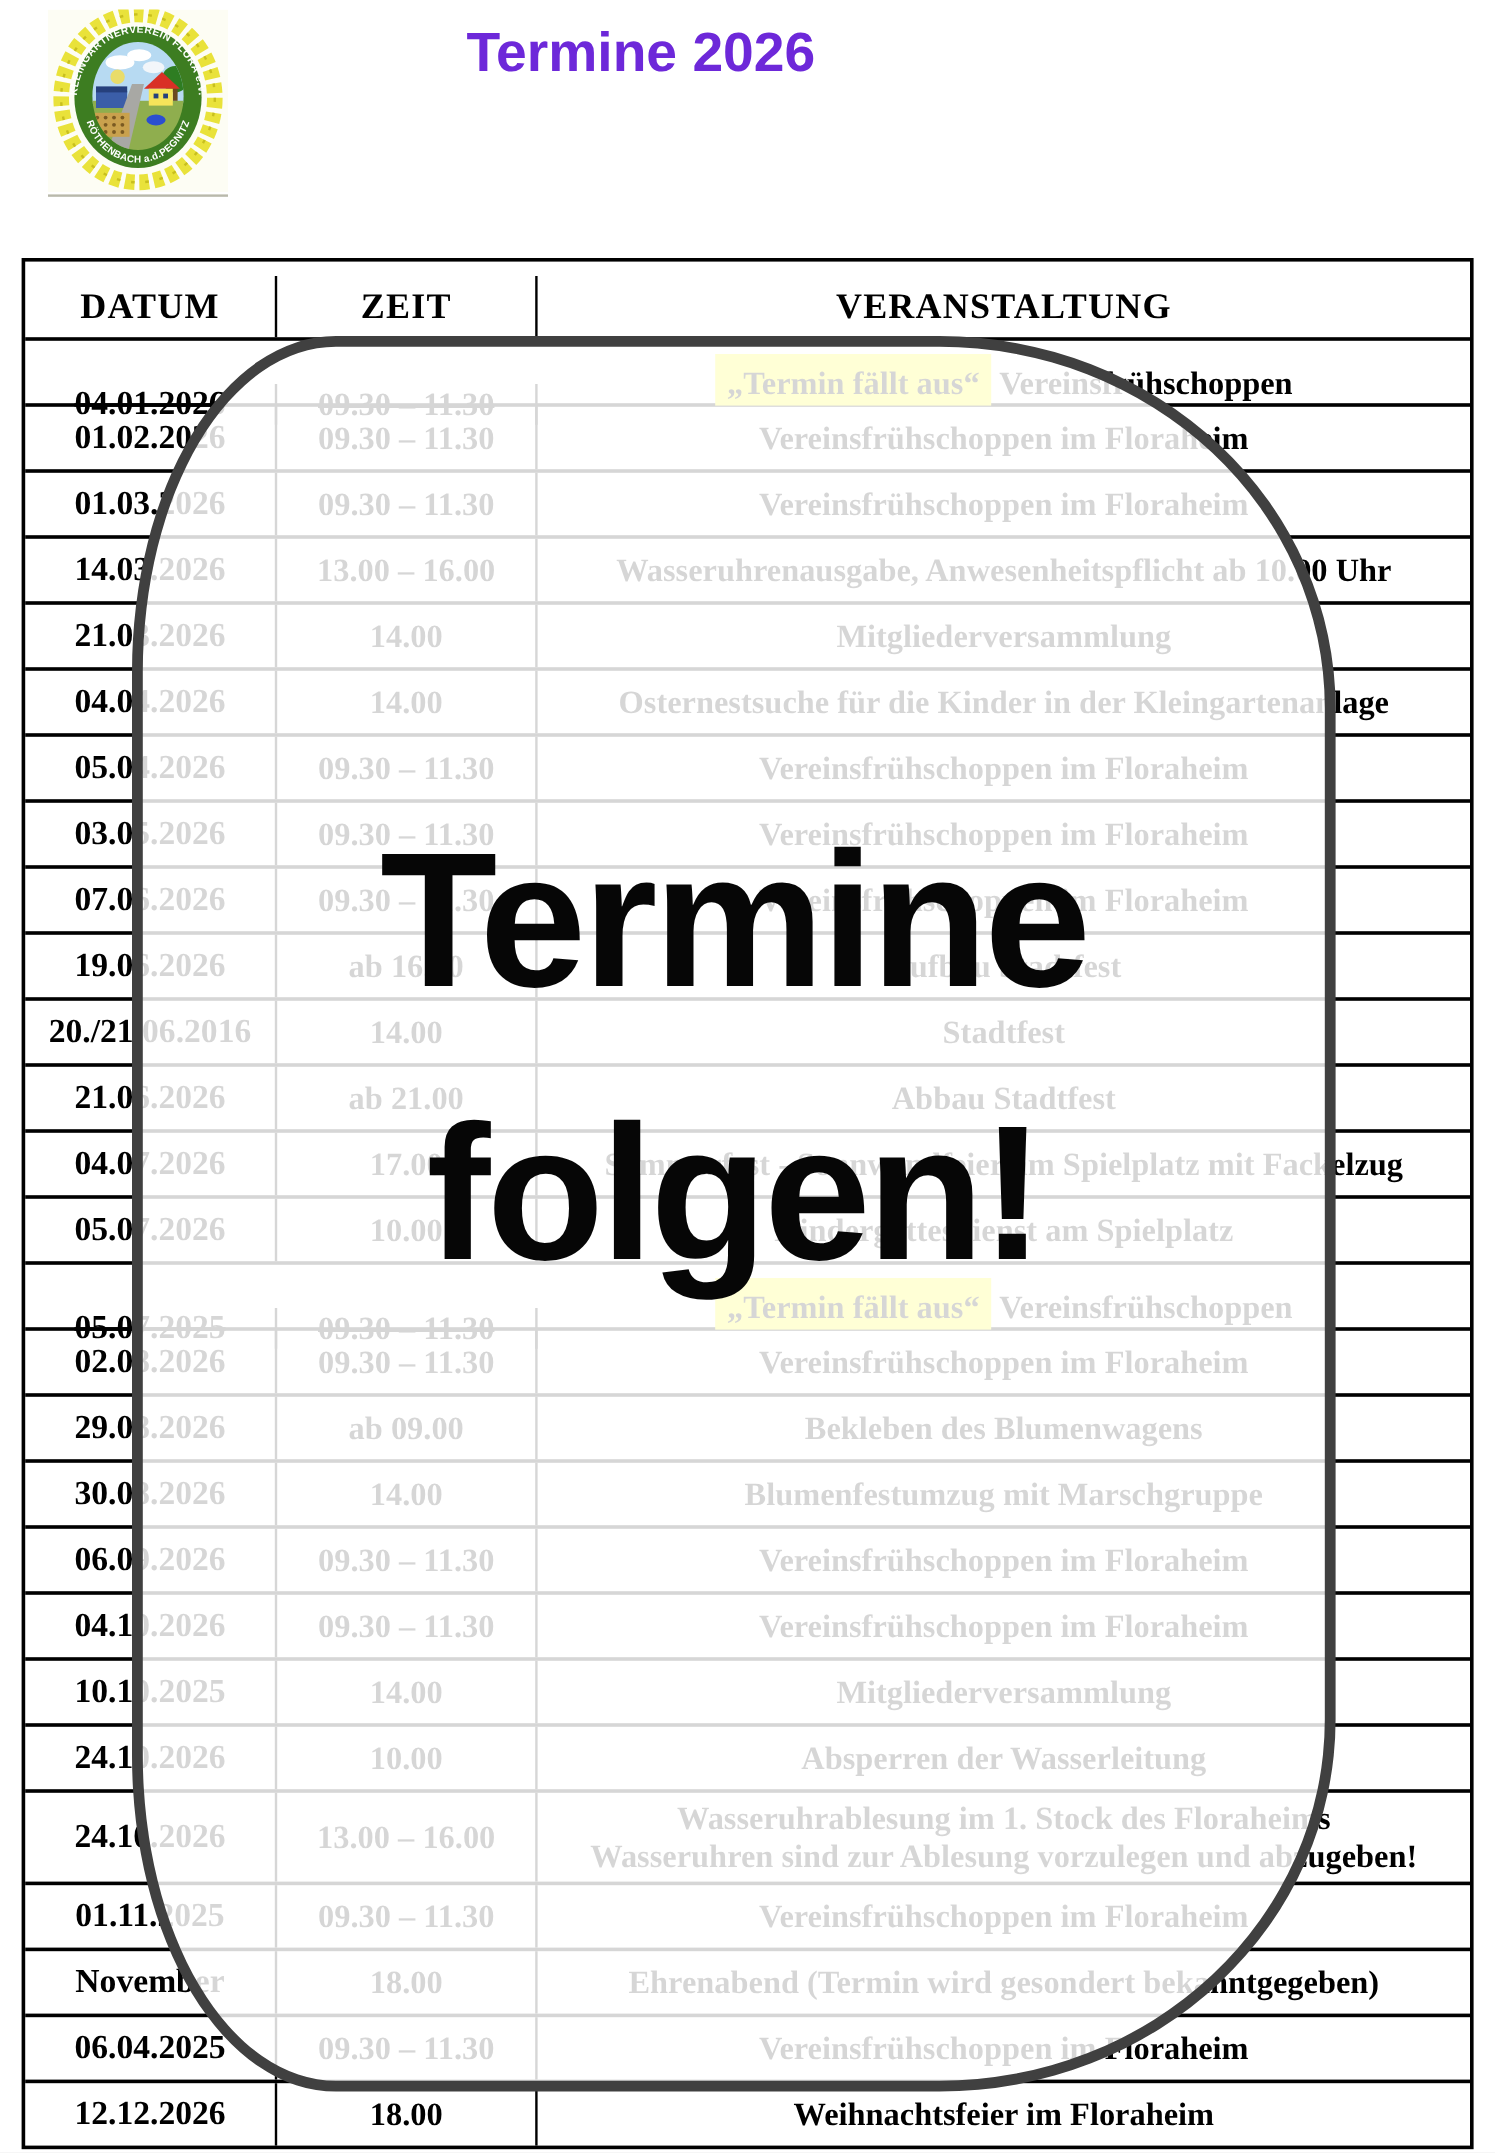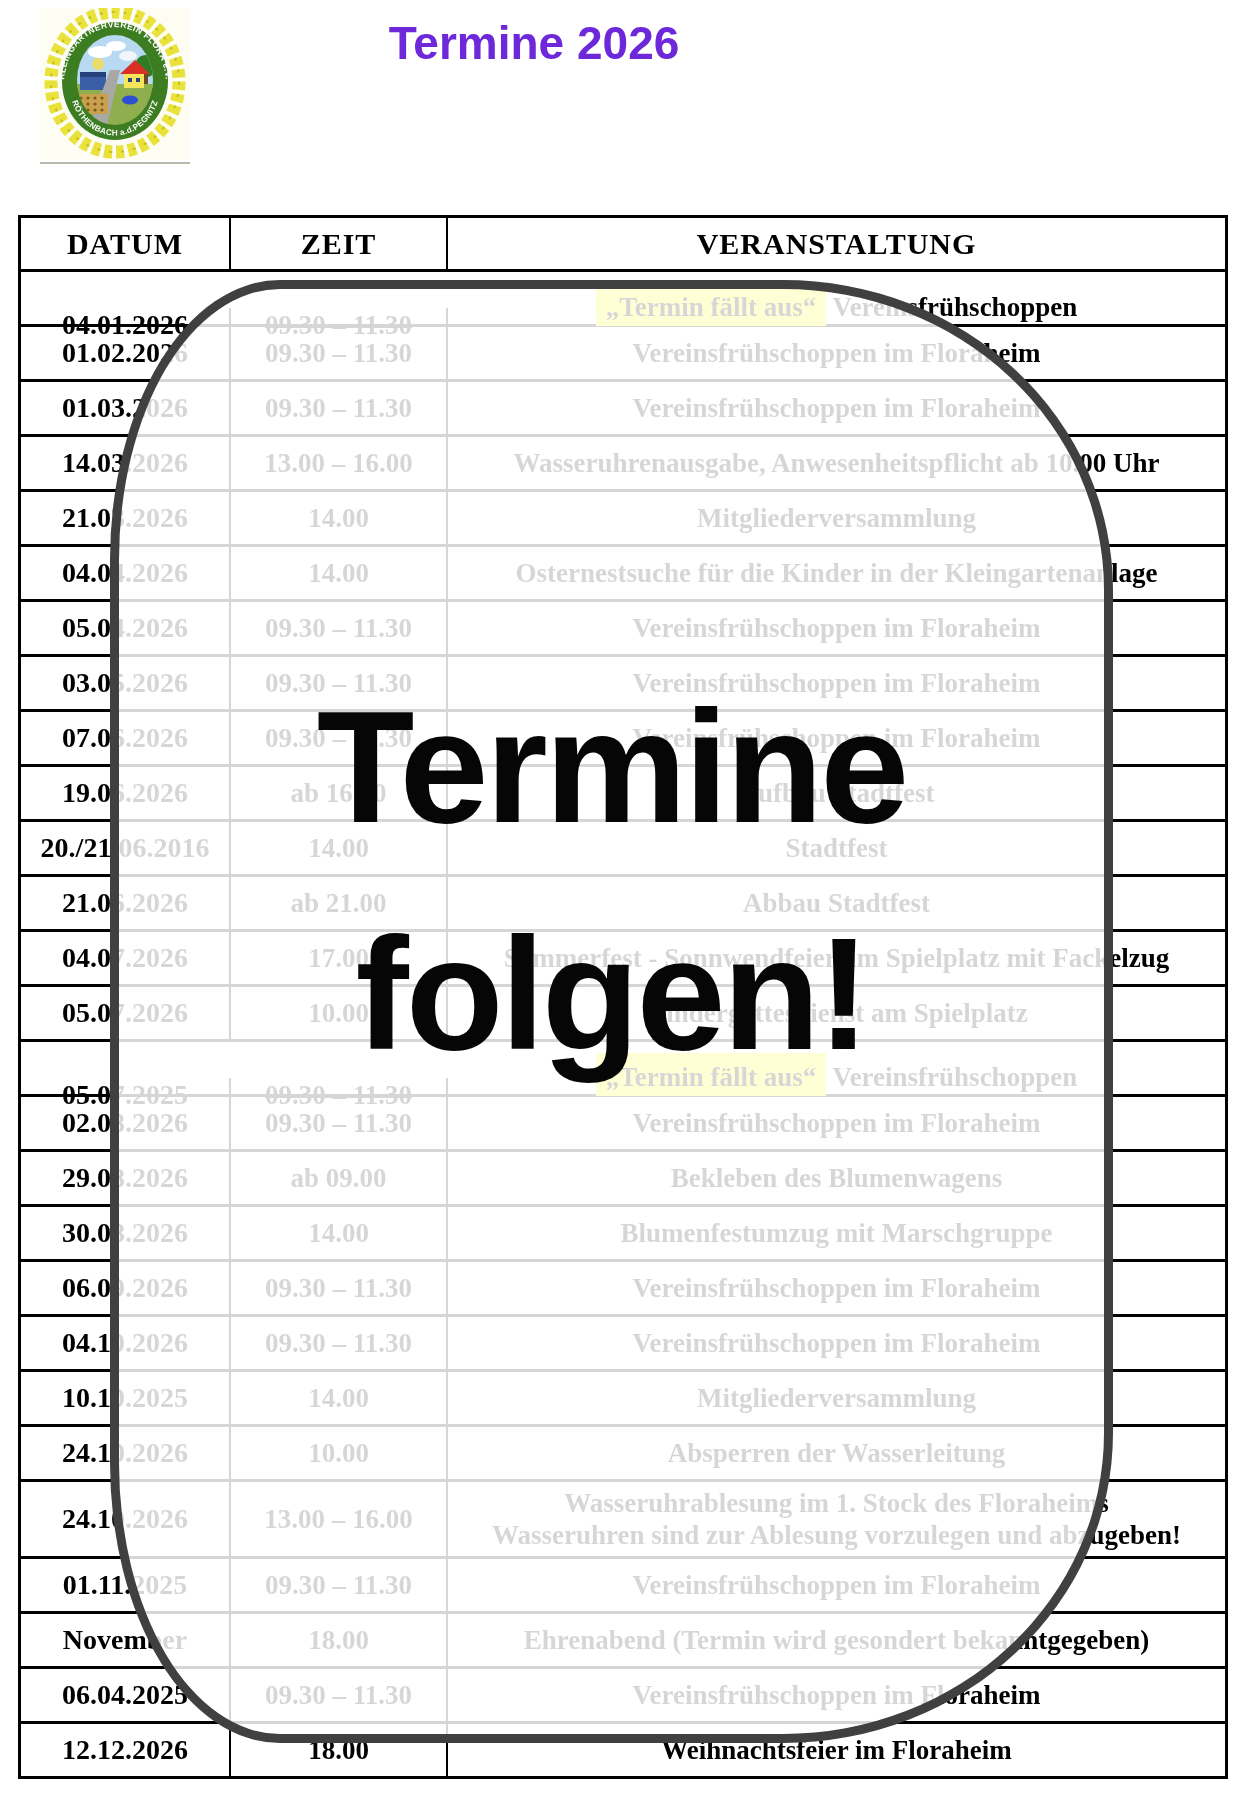--- a/index.html
+++ b/index.html
@@ -6,21 +6,21 @@
   .page{position:relative;width:1246px;height:1794px;background:#ffffff;overflow:hidden;
         font-family:"Liberation Serif",serif;}
   
   .logo{position:absolute;left:40px;top:8px;width:150px;height:154px;border-bottom:2px solid #b9b9ab;}
   
   .title{position:absolute;left:0;top:16px;width:1068px;text-align:center;
          font-family:"Liberation Sans",sans-serif;font-weight:bold;font-size:46px;color:#6d28d9;
          letter-spacing:0px;}
   
   .doc-table{position:absolute;left:18px;top:215px;width:1210px;border:3px solid #000;box-sizing:border-box;}
-  .thead{display:grid;grid-template-columns:210px 217px 1fr;height:51px;border-bottom:3px solid #000;}
+  .thead{display:grid;grid-template-columns:210px 217px 1fr;height:51px;border-bottom:3px solid #000;margin-top:12px;}
   .thead .cell{font-weight:bold;font-size:30px;letter-spacing:1px;}
   .trow{display:grid;grid-template-columns:210px 217px 1fr;height:52px;border-bottom:3px solid #000;}
   .trow.tall{height:74px;}
   .trow:last-child{border-bottom:none;border-radius:14px;}
   .cell{display:flex;align-items:center;justify-content:center;text-align:center;
         font-weight:bold;color:#000;line-height:1.2;}
   .c-datum{border-right:2px solid #000;font-size:28px;}
   .c-zeit{border-right:2px solid #000;font-size:27px;}
   .c-event{font-size:27px;flex-direction:column;padding:0 4px;}
   .cell.strike{text-decoration:line-through;text-decoration-thickness:3px;margin-top:36px;}

